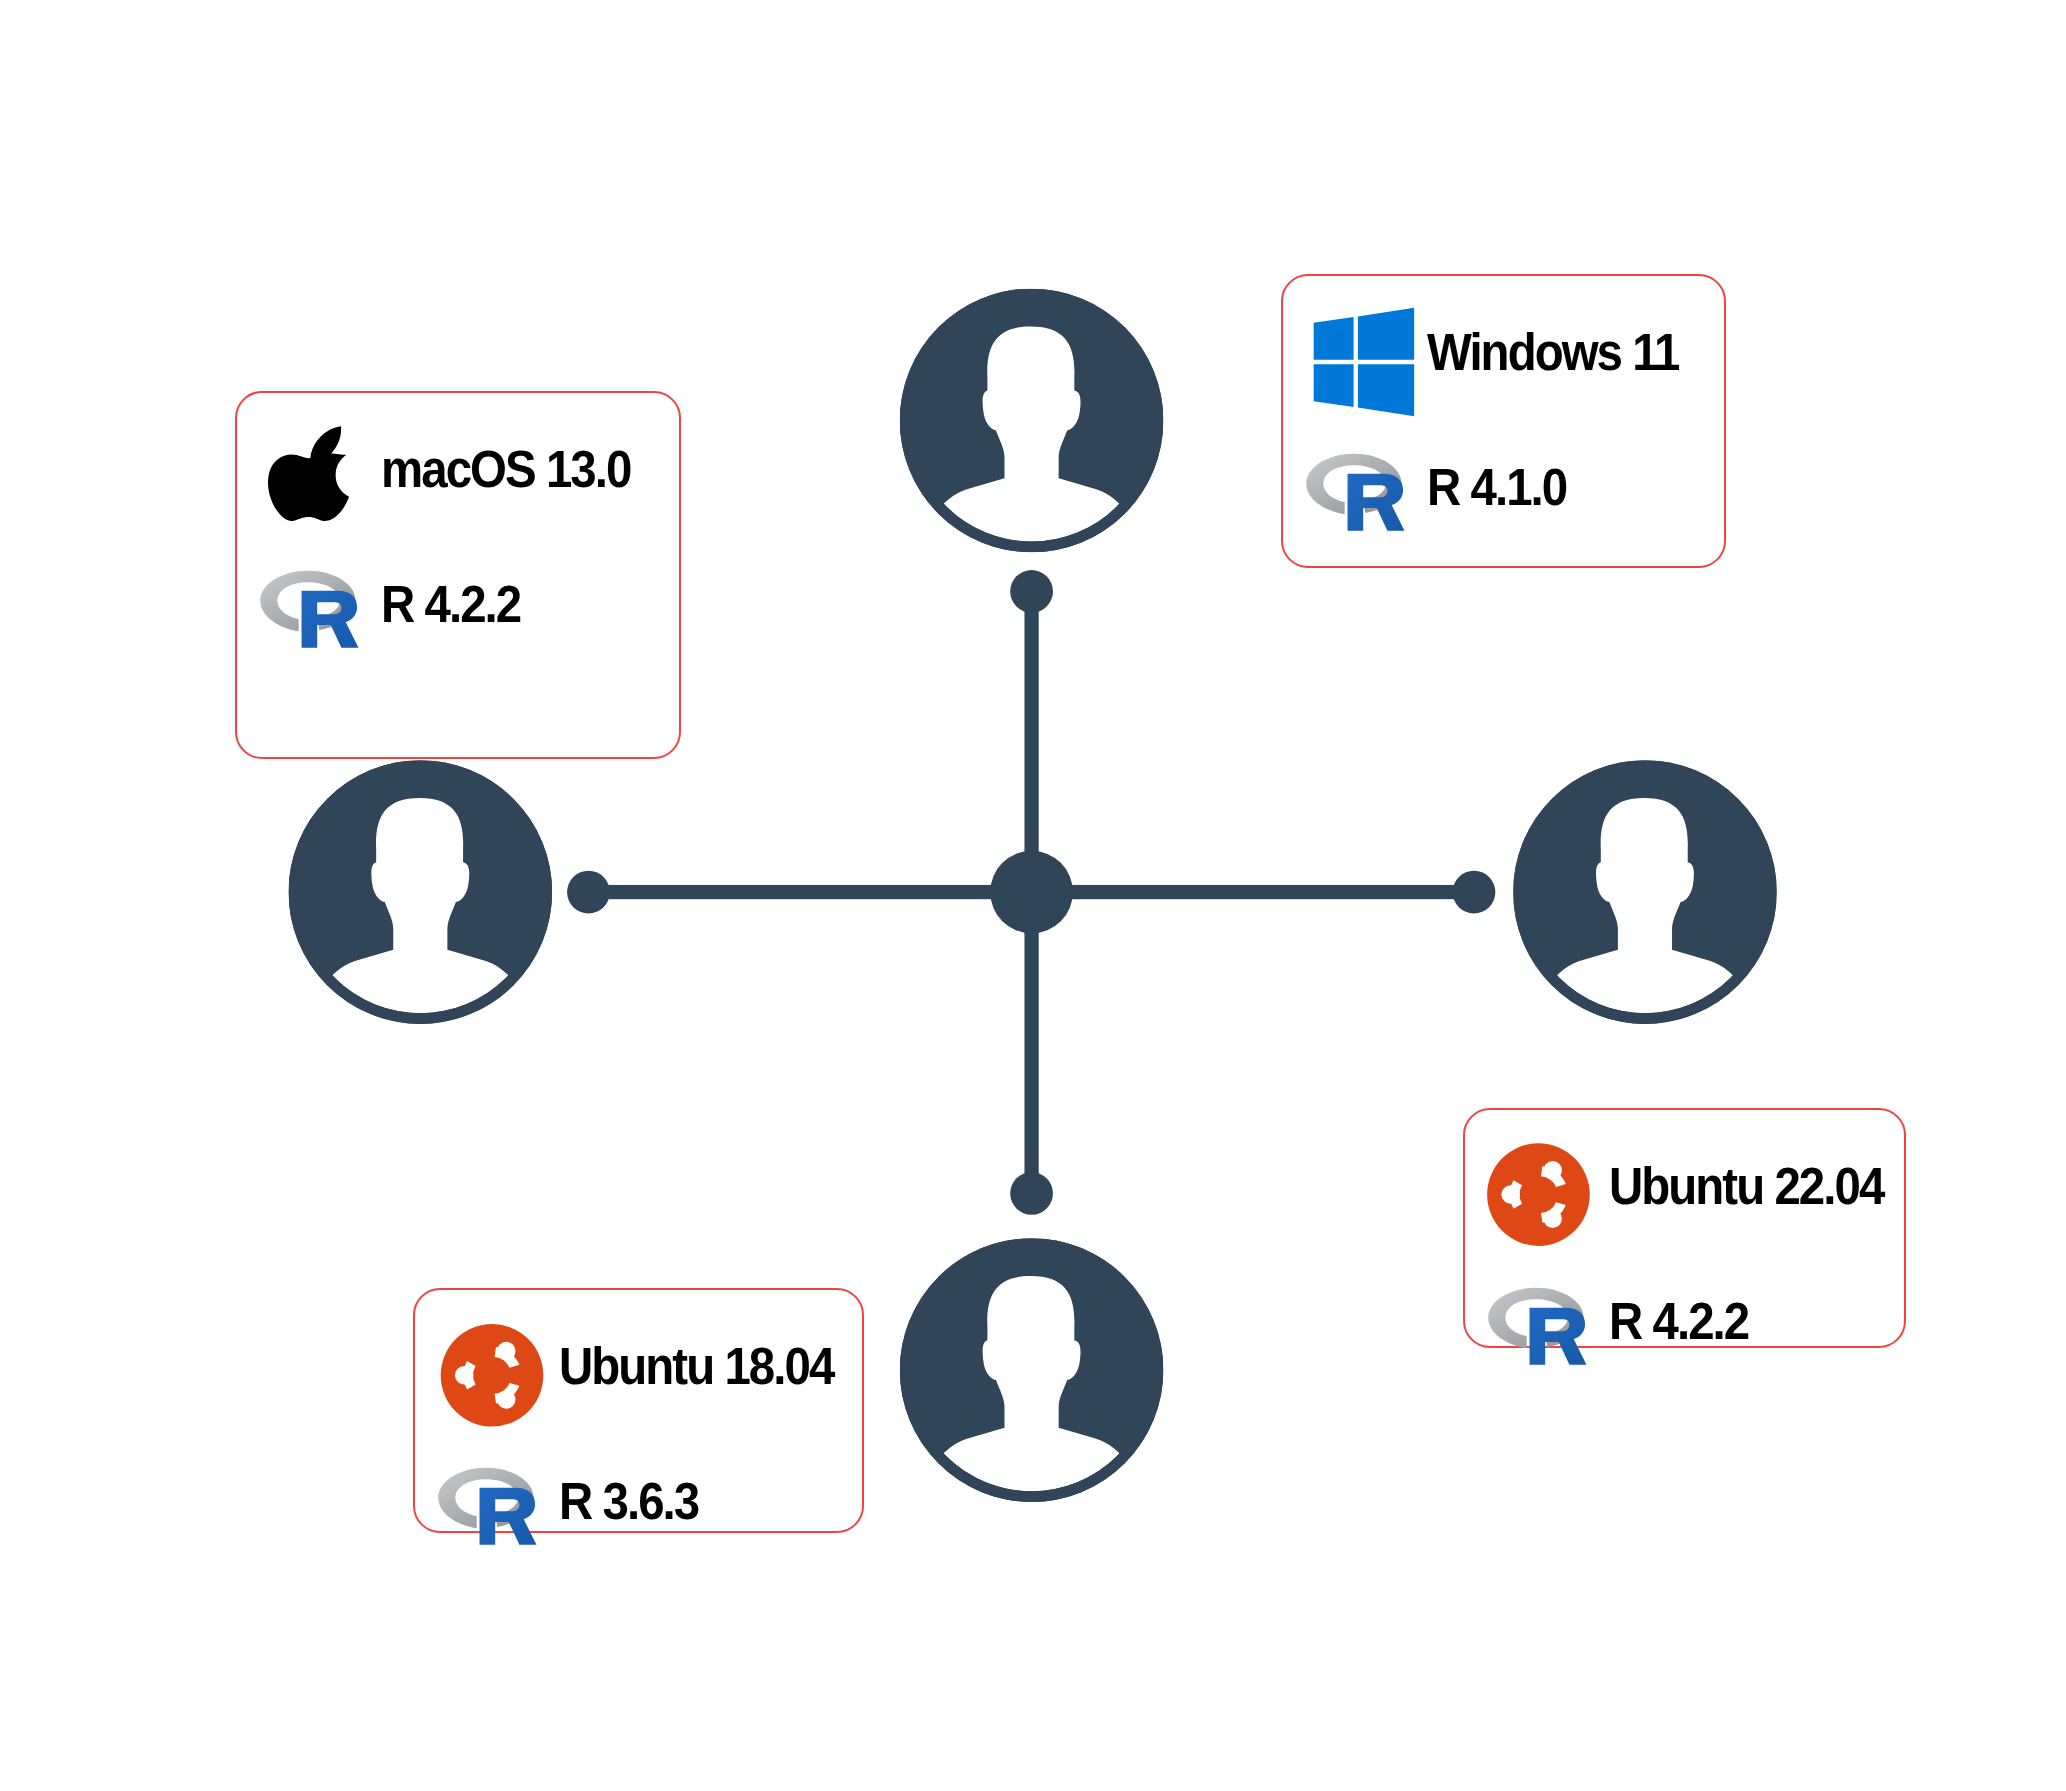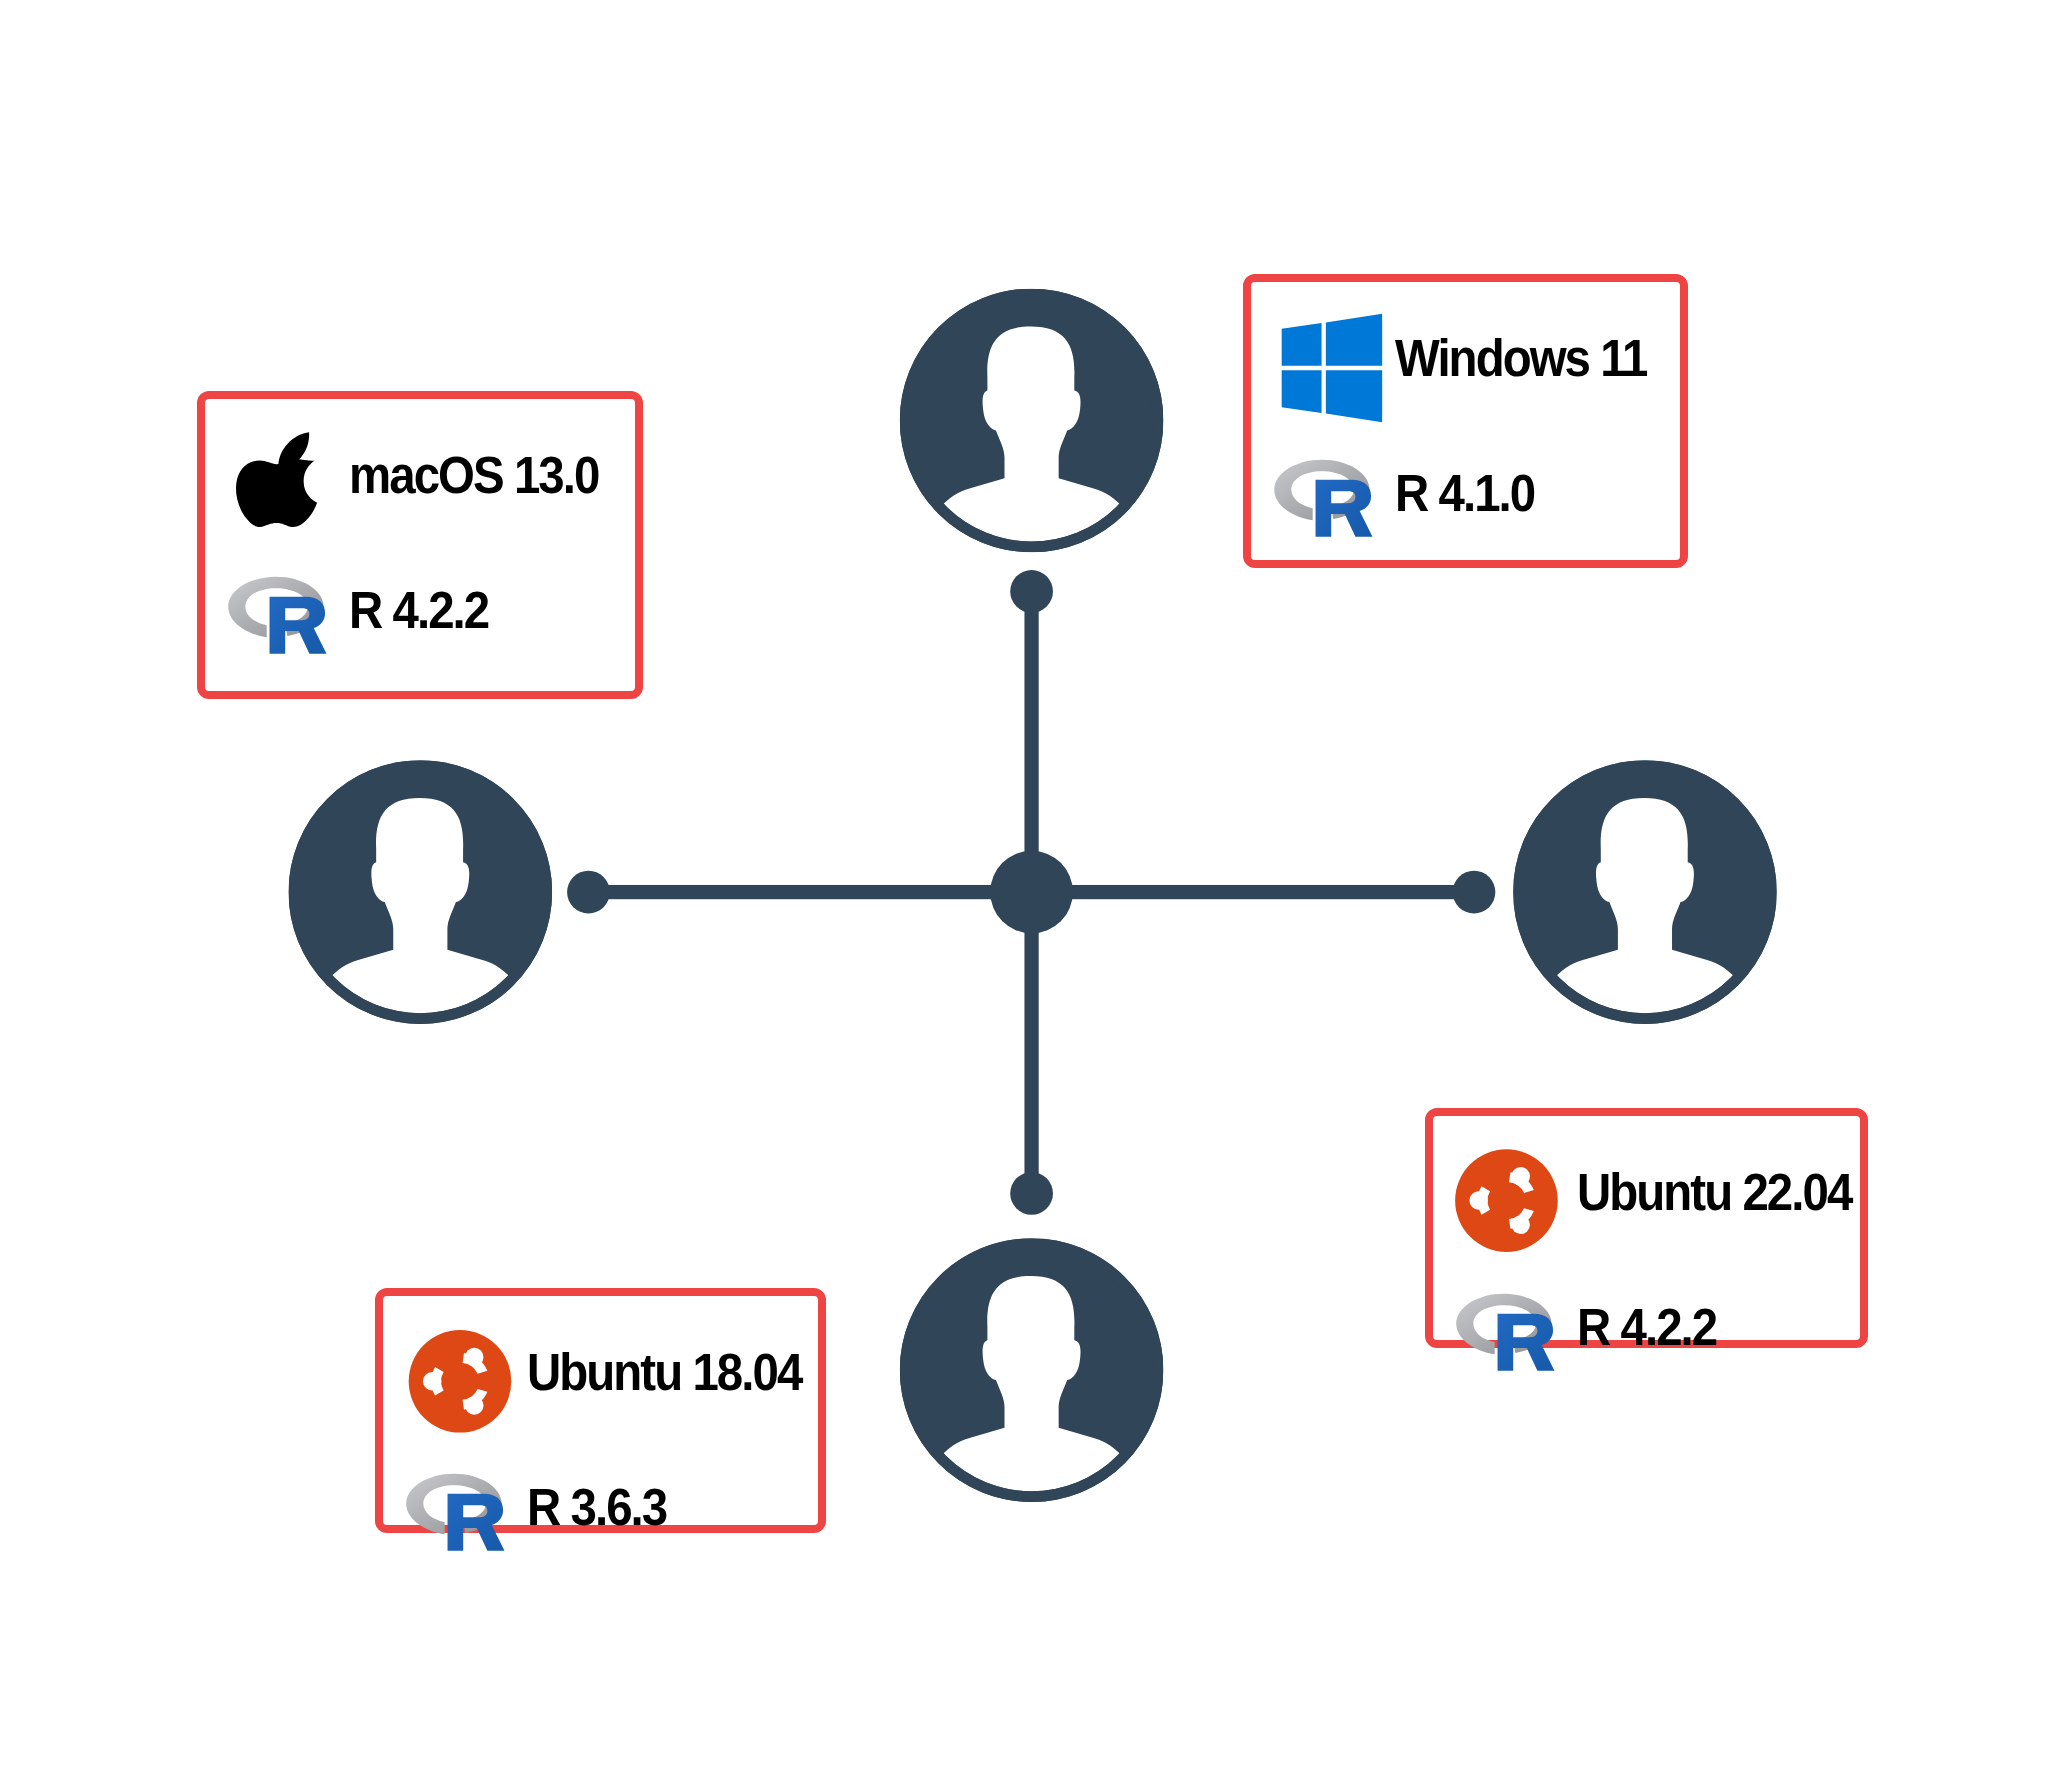--- a/index.html
+++ b/index.html
@@ -23,22 +23,23 @@
   }
   .link-line { fill: #304557; }
   .hub, .endpoint { fill: #304557; }
   .avatar-bg { fill: #304557; }
   .avatar-fg { fill: #ffffff; }
 
   .card {
     position: absolute;
     box-sizing: border-box;
     background: #ffffff;
-    border: 8px solid #ef4444;
-    border-radius: 12px;
+    border: 2px solid #ef4444;
+    border-radius: 27px;
+    margin-left: 38px;
   }
   .card .logo {
     position: absolute;
   }
   .card .label {
     position: absolute;
     font-weight: bold;
     font-size: 51px;
     line-height: 51px;
     color: #000000;
@@ -46,21 +47,21 @@
     white-space: nowrap;
     font-family: "Liberation Sans", "DejaVu Sans", sans-serif;
     transform: scaleX(0.93);
     transform-origin: left center;
   }
   .card .os-label { left: 144px; top: 51px; }
   .card .r-label { left: 144px; top: 186px; }
   .card .os-logo { left: 20px; top: 28.5px; width: 114px; height: 114px; }
   .card .r-logo  { left: 23px; top: 175px; width: 103px; height: 84px; }
 
-  #card-macos   { left: 197px;  top: 391px;  width: 446px; height: 308px; }
+  #card-macos   { left: 197px;  top: 391px;  width: 446px; height: 368px; }
   #card-windows { left: 1243px; top: 274px;  width: 445px; height: 294px; }
   #card-ubuntu22{ left: 1425px; top: 1108px; width: 443px; height: 240px; }
   #card-ubuntu18{ left: 375px;  top: 1288px; width: 451px; height: 245px; text-align: right; }
 </style>
 </head>
 <body>
 
 <svg id="diagram" viewBox="0 0 2900 2515" xmlns="http://www.w3.org/2000/svg">
   <defs>
     <symbol id="person" viewBox="-185 -185 370 370">

